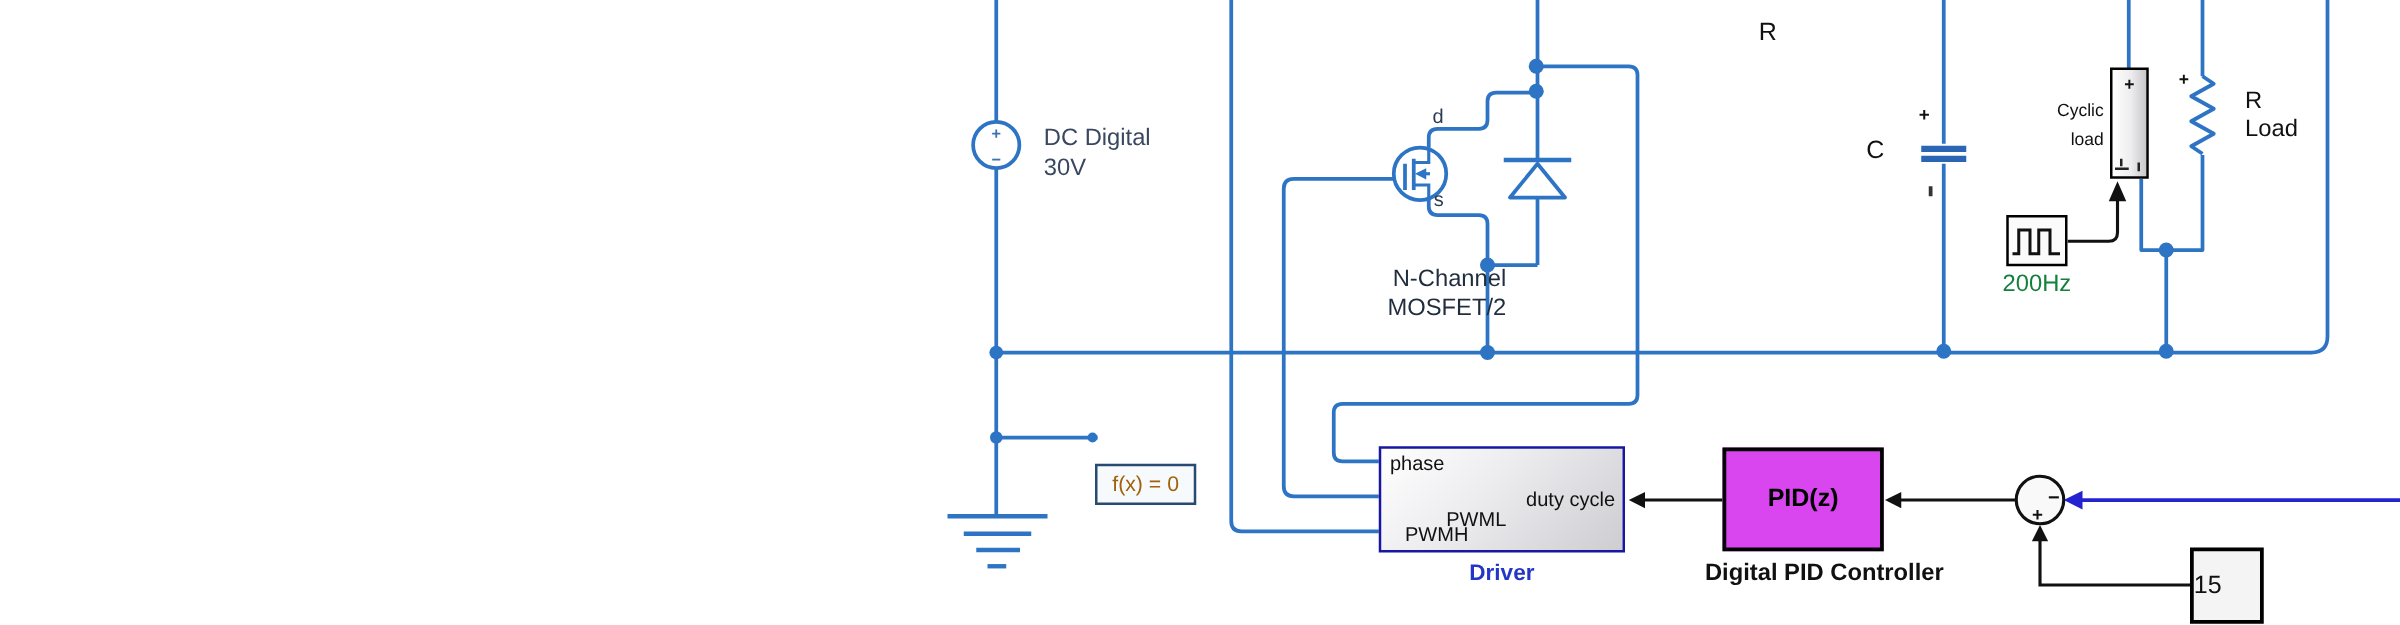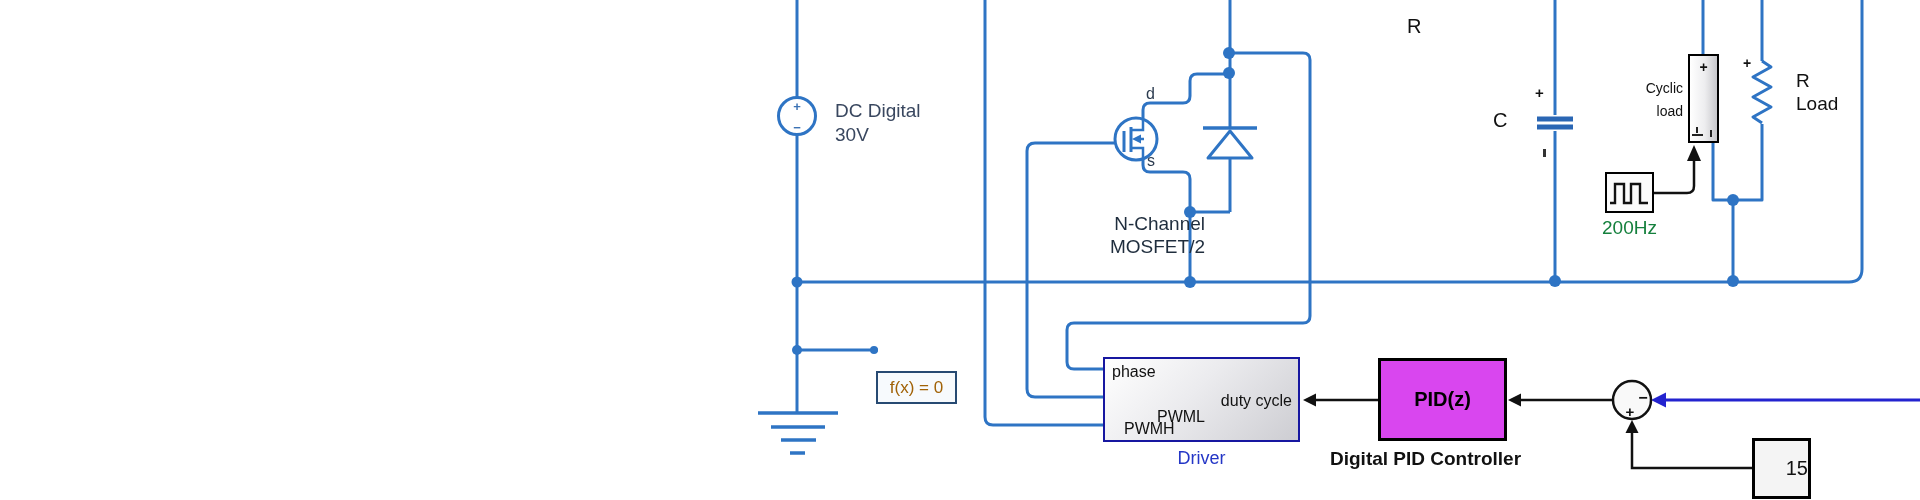--- a/index.html
+++ b/index.html
@@ -31,43 +31,43 @@
   .driver-block span{position:absolute;}
   .pid-block{
     left:1378px;top:358px;width:129px;height:83px;
     border:3px solid #000;background:#d946ef;
     display:flex;align-items:center;justify-content:center;
     color:#000;font-size:20px;font-weight:600;
   }
   .setpoint-block{
     left:1752px;top:438px;width:59px;height:61px;
     border:3px solid #000;background:#f4f4f4;
-    display:flex;align-items:center;justify-content:flex-end;
+    display:flex;align-items:center;justify-content:flex-start;
     color:#111;font-size:20px;
   }
   .pulse-block{
     left:1605px;top:172px;width:49px;height:41px;
     border:2.5px solid #000;background:#fbfbfb;
   }
   .cyclic-block{
     left:1688px;top:54px;width:31px;height:89px;
     border:2.5px solid #000;
     background:linear-gradient(to right,#ffffff 0%,#ededef 55%,#c7c7cb 100%);
     color:#111;
   }
   .cyclic-block .cl-plus{position:absolute;top:3px;left:0;width:100%;text-align:center;font-size:14px;font-weight:bold;}
   .cl-tick-v{position:absolute;width:2px;height:6px;background:#222;left:6px;bottom:8px;}
   .cl-tick-h{position:absolute;width:11px;height:2px;background:#222;left:2px;bottom:5px;}
   .cl-tick-v2{position:absolute;width:2px;height:7px;background:#222;right:5px;bottom:4px;}
   .dc-label{left:835px;top:99px;font-size:19px;line-height:24px;color:#39475f;}
   .mosfet-label{left:1060px;top:212px;width:145px;text-align:right;font-size:19px;line-height:23px;color:#1f2d3d;}
   .d-label{left:1146px;top:85px;font-size:16px;color:#2c3c50;}
   .s-label{left:1147px;top:152px;font-size:16px;color:#2c3c50;}
-  .driver-caption{left:1103px;top:448px;width:197px;text-align:center;font-size:18px;color:#2436c6;}
-  .pid-caption{left:1330px;top:448px;width:225px;text-align:left;font-size:19px;font-weight:600;color:#111;}
+  .driver-caption{left:1103px;top:448px;width:197px;text-align:center;font-size:18px;color:#2436c6;font-weight:bold;}
+  .pid-caption{left:1330px;top:448px;width:225px;text-align:right;font-size:19px;font-weight:600;color:#111;}
   .pulse-caption{left:1578px;top:217px;width:103px;text-align:center;font-size:19px;color:#15803d;}
   .cyclic-caption{left:1603px;top:77px;width:80px;text-align:right;font-size:14px;line-height:23px;color:#111;}
   .rload-caption{left:1796px;top:69px;font-size:19px;line-height:23px;color:#111;}
   .rload-plus{left:1743px;top:55px;font-size:14px;font-weight:bold;color:#111;}
   .cap-label{left:1493px;top:109px;font-size:20px;color:#111;}
   .cap-plus{left:1535px;top:84px;font-size:15px;font-weight:bold;color:#111;}
   .cap-minus{left:1543px;top:149px;width:3px;height:8px;background:#333;}
   .r-top-label{left:1407px;top:15px;font-size:20px;color:#111;}
 </style>
 </head>

